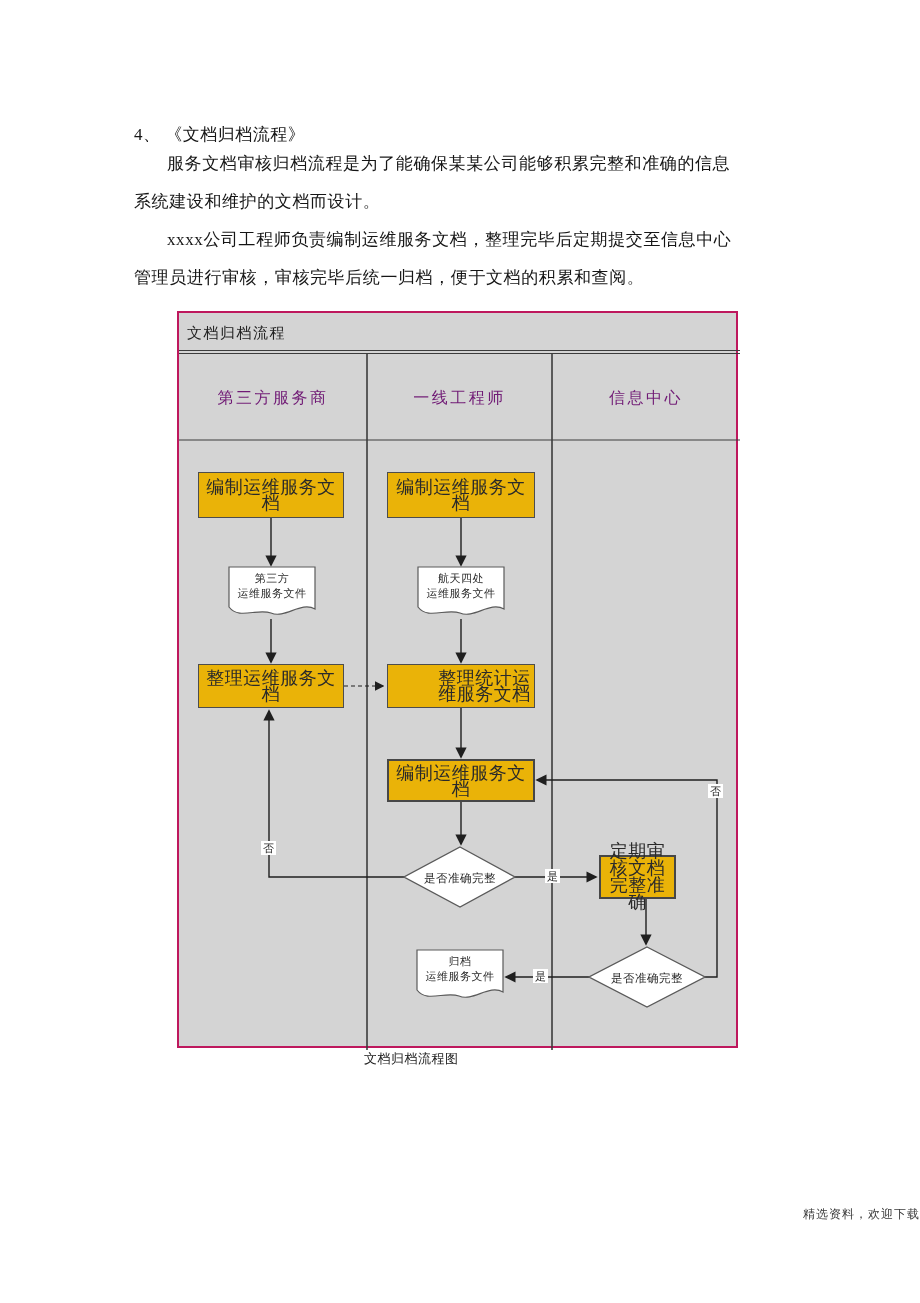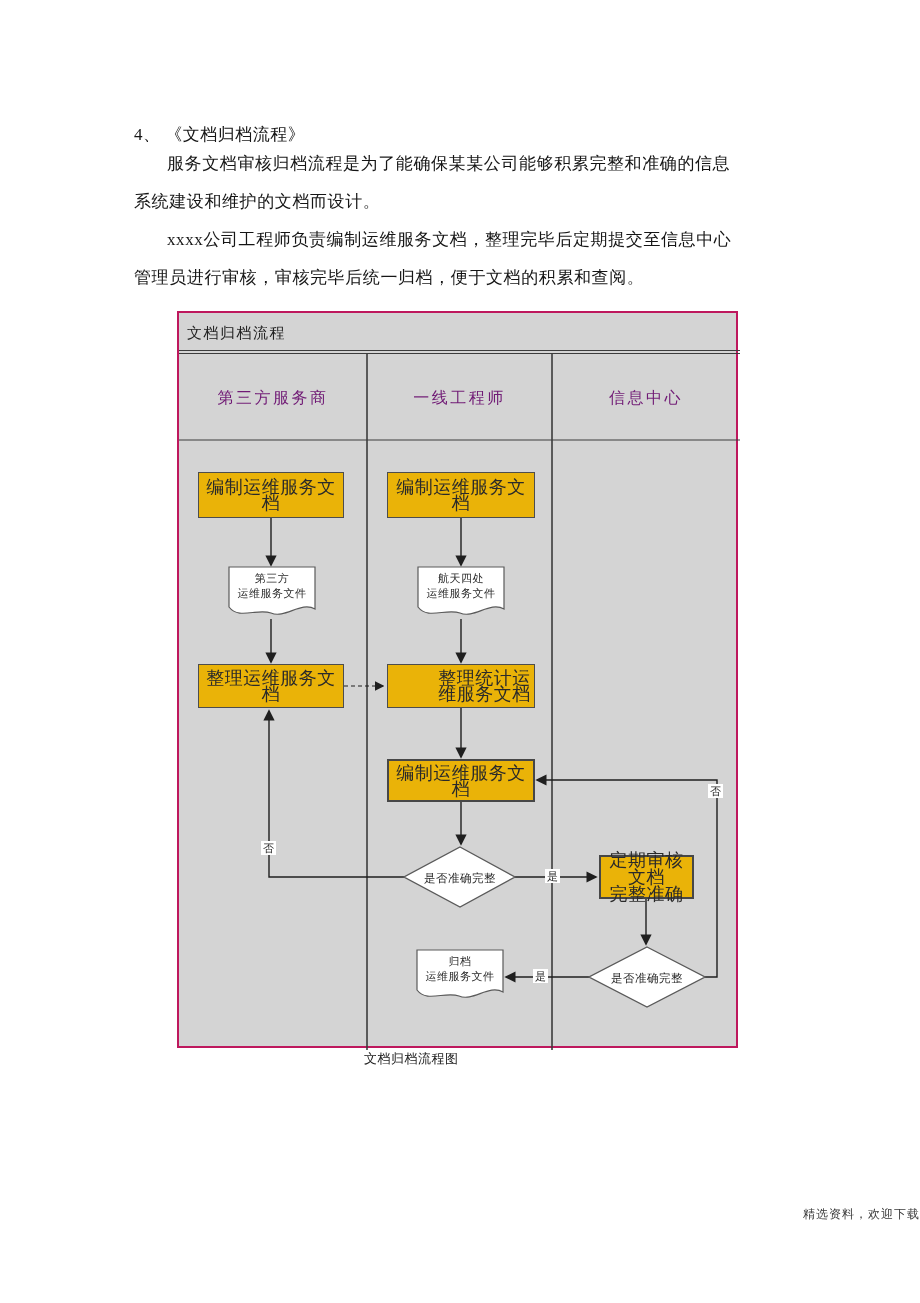--- a/index.html
+++ b/index.html
@@ -98,21 +98,21 @@
         <path d="M239,254 H325 V296 C311,288 295,306 281,300 C267,295 249,307 239,294 Z"></path>
         <path d="M238,637 H324 V679 C310,671 294,689 280,683 C266,678 248,690 238,677 Z"></path>
       </g>
     </svg>
 
     <div class="node" style="left:19px;top:159px;width:146px;height:46px;">编制运维服务文档</div>
     <div class="node" style="left:208px;top:159px;width:148px;height:46px;">编制运维服务文档</div>
     <div class="node" style="left:19px;top:351px;width:146px;height:44px;">整理运维服务文档</div>
     <div class="node" style="left:208px;top:351px;width:148px;height:44px;padding-left:47px;">整理统计运维服务文档</div>
     <div class="node thick" style="left:208px;top:446px;width:148px;height:43px;">编制运维服务文档</div>
-    <div class="node thick" style="left:420px;top:542px;width:95px;height:44px;line-height:17px;">
+    <div class="node thick" style="left:420px;top:542px;width:77px;height:44px;line-height:17px;">
       <span>定期审核文档</span>
       <span>完整准确</span>
     </div>
 
     <div class="doc-node" style="left:50px;top:254px;width:86px;height:52px;">
       <div class="doc-text">
         <div>第三方</div>
         <div>运维服务文件</div>
       </div>
     </div>

